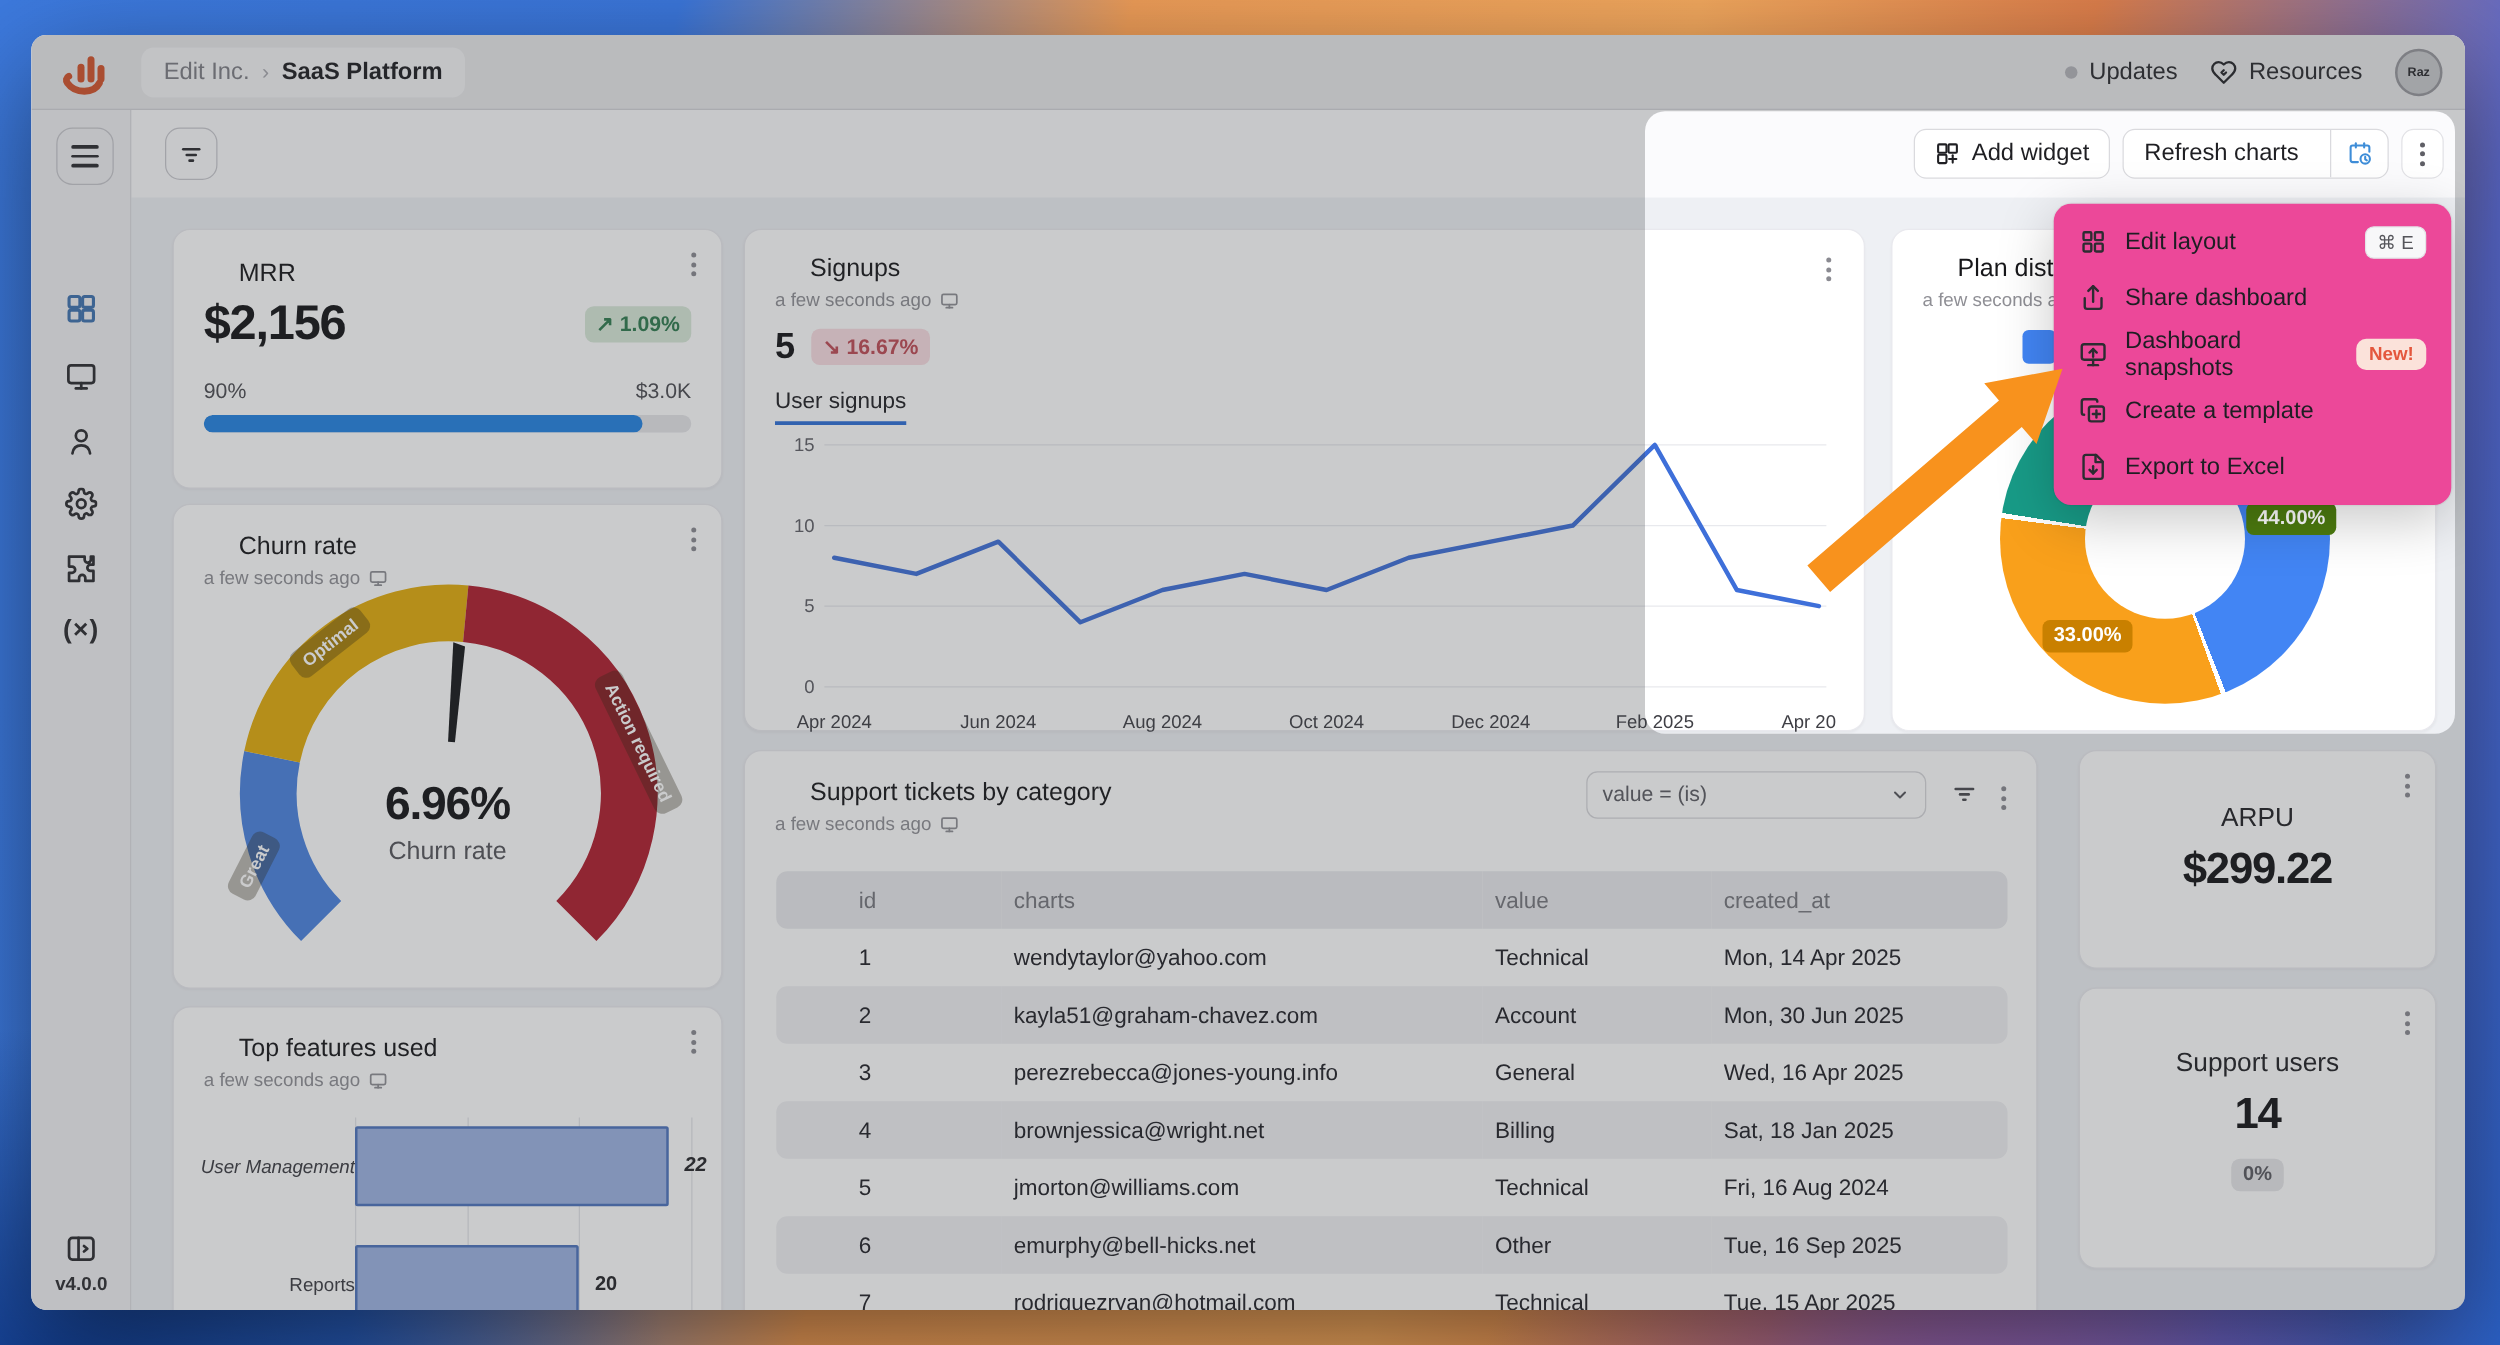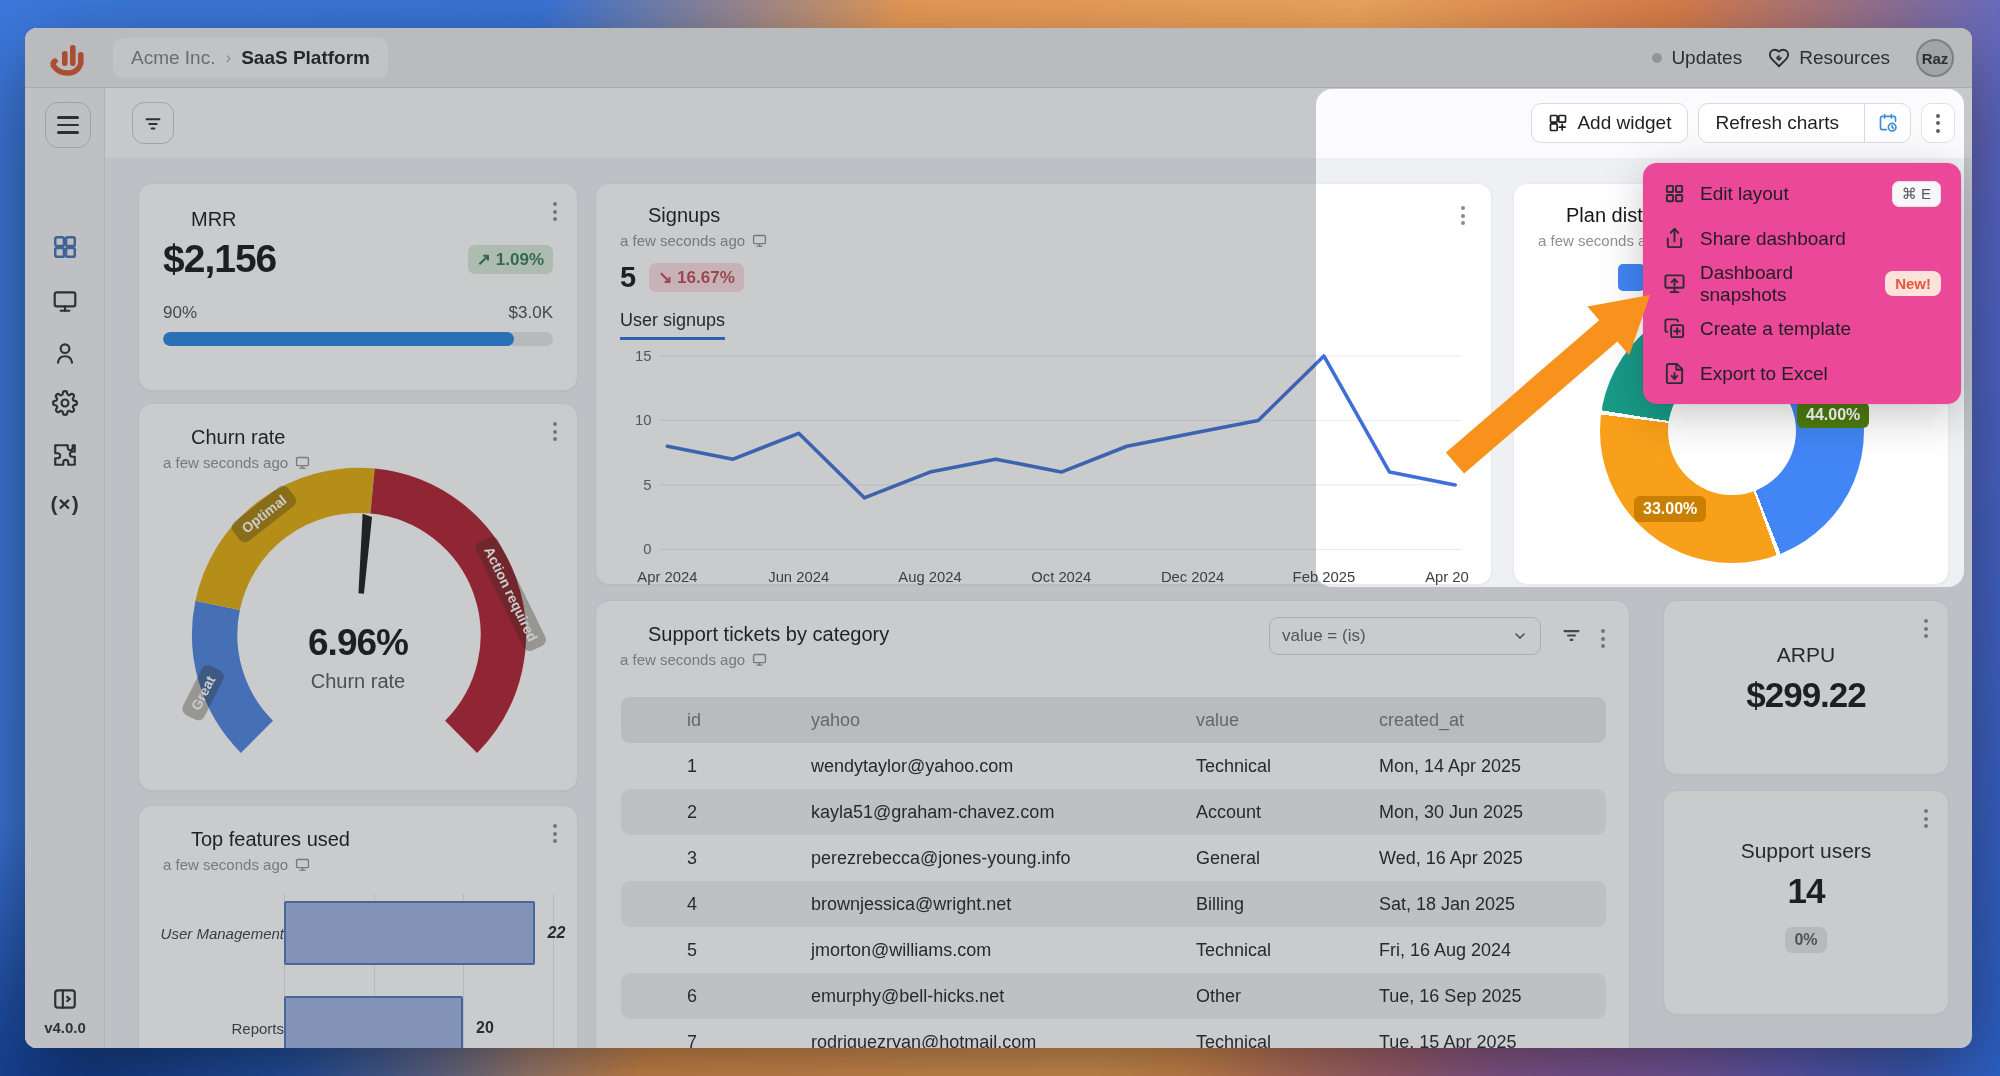--- a/index.html
+++ b/index.html
@@ -20,21 +20,21 @@
   .crumb-pill { position:absolute; left:88px; top:10px; height:40px; background:#f4f4f6;
     border-radius:10px; display:flex; align-items:center; gap:10px; padding:0 18px;
     font-size:19px; }
   .crumb-org { color:#7d7d84; }
   .crumb-sep { color:#a8a8ae; font-size:17px; }
   .crumb-page { color:#1e1e22; font-weight:600; }
   .tb-right { position:absolute; right:18px; top:0; height:60px; display:flex; align-items:center; gap:26px; }
   .tb-link { display:flex; align-items:center; gap:9px; font-size:19px; color:#2a2a2e; cursor:default; }
   .status-dot { width:10px; height:10px; border-radius:50%; background:#b4b4ba; }
   .avatar { width:38px; height:38px; border-radius:50%; background:#c9cacd; border:2px solid #97979d;
-    display:flex; align-items:center; justify-content:center; font-size:15px; font-weight:700; color:#2a2a2e; }
+    display:flex; align-items:center; justify-content:center; font-size:10px; font-weight:700; color:#2a2a2e; }
   
   .sidebar { position:absolute; left:0; top:60px; bottom:0; width:80px; background:#f0f0f3;
     border-right:1px solid #dddde1; z-index:4; }
   .burger-btn { position:absolute; left:20px; top:14px; width:46px; height:46px; border:1.5px solid #c7c7cc;
     border-radius:13px; display:flex; flex-direction:column; justify-content:center; align-items:center; gap:5px; background:transparent;}
   .burger-btn span { display:block; width:22px; height:2.5px; background:#2b2b2f; border-radius:2px;}
   .side-ic { position:absolute; left:0; width:80px; display:flex; justify-content:center; color:#2b2b2f; }
   .side-ic svg { width:26px; height:26px; }
   .fx { font-size:21px; font-weight:600; color:#2b2b2f; letter-spacing:1px;}
   .version { position:absolute; left:0; width:80px; text-align:center; bottom:12px; font-size:15px;
@@ -150,21 +150,21 @@
   <div class="window">
 
     <div class="titlebar">
       <svg class="logo" viewBox="0 0 40 40">
         <path d="M7 23c-2 1-2.6 3.4-1 5.5C9 32.8 13.5 35 19.5 35c6 0 10-2.6 12-6.5" fill="none" stroke="#d4532b" stroke-width="5.5" stroke-linecap="round"></path>
         <rect x="14" y="13" width="5.6" height="15" rx="2.8" fill="#d4532b"></rect>
         <rect x="22" y="7" width="5.6" height="21" rx="2.8" fill="#d4532b"></rect>
         <rect x="30" y="14" width="5.6" height="14" rx="2.8" fill="#d4532b"></rect>
       </svg>
       <div class="crumb-pill">
-        <span class="crumb-org">Acme Inc.</span>
+        <span class="crumb-org">Edit Inc.</span>
         <span class="crumb-sep">›</span>
         <span class="crumb-page">SaaS Platform</span>
       </div>
       <div class="tb-right">
         <span class="tb-link">
           <span class="status-dot"></span>
           <span>Updates</span>
         </span>
         <span class="tb-link">
           <svg width="22" height="22" viewBox="0 0 24 24" fill="none" stroke="#26262a" stroke-width="2" stroke-linecap="round" stroke-linejoin="round">
@@ -432,21 +432,21 @@
       </div>
       <div class="kebab">
           <i></i>
           <i></i>
           <i></i>
         </div>
       <table class="tix">
         <thead>
             <tr id="tixHead">
               <th class="c1">id</th>
-              <th class="c2">yahoo</th>
+              <th class="c2">charts</th>
               <th class="c3">value</th>
               <th class="c4">created_at</th>
             </tr>
           </thead>
         <tbody id="tixBody">
             <tr>
               <td class="c1">1</td>
               <td class="c2">wendytaylor@yahoo.com</td>
               <td class="c3">Technical</td>
               <td class="c4">Mon, 14 Apr 2025</td>

